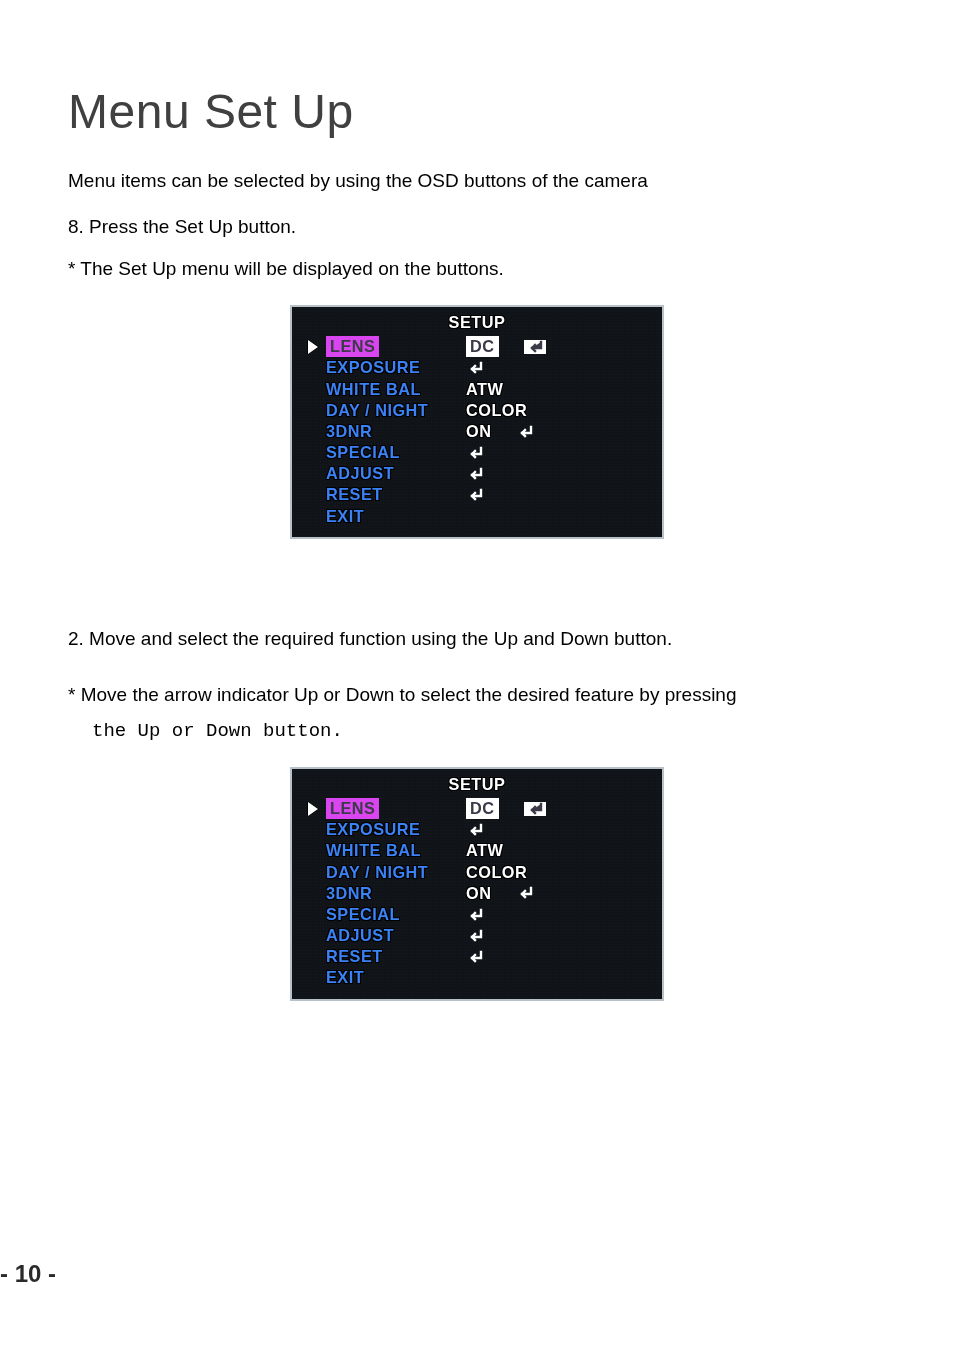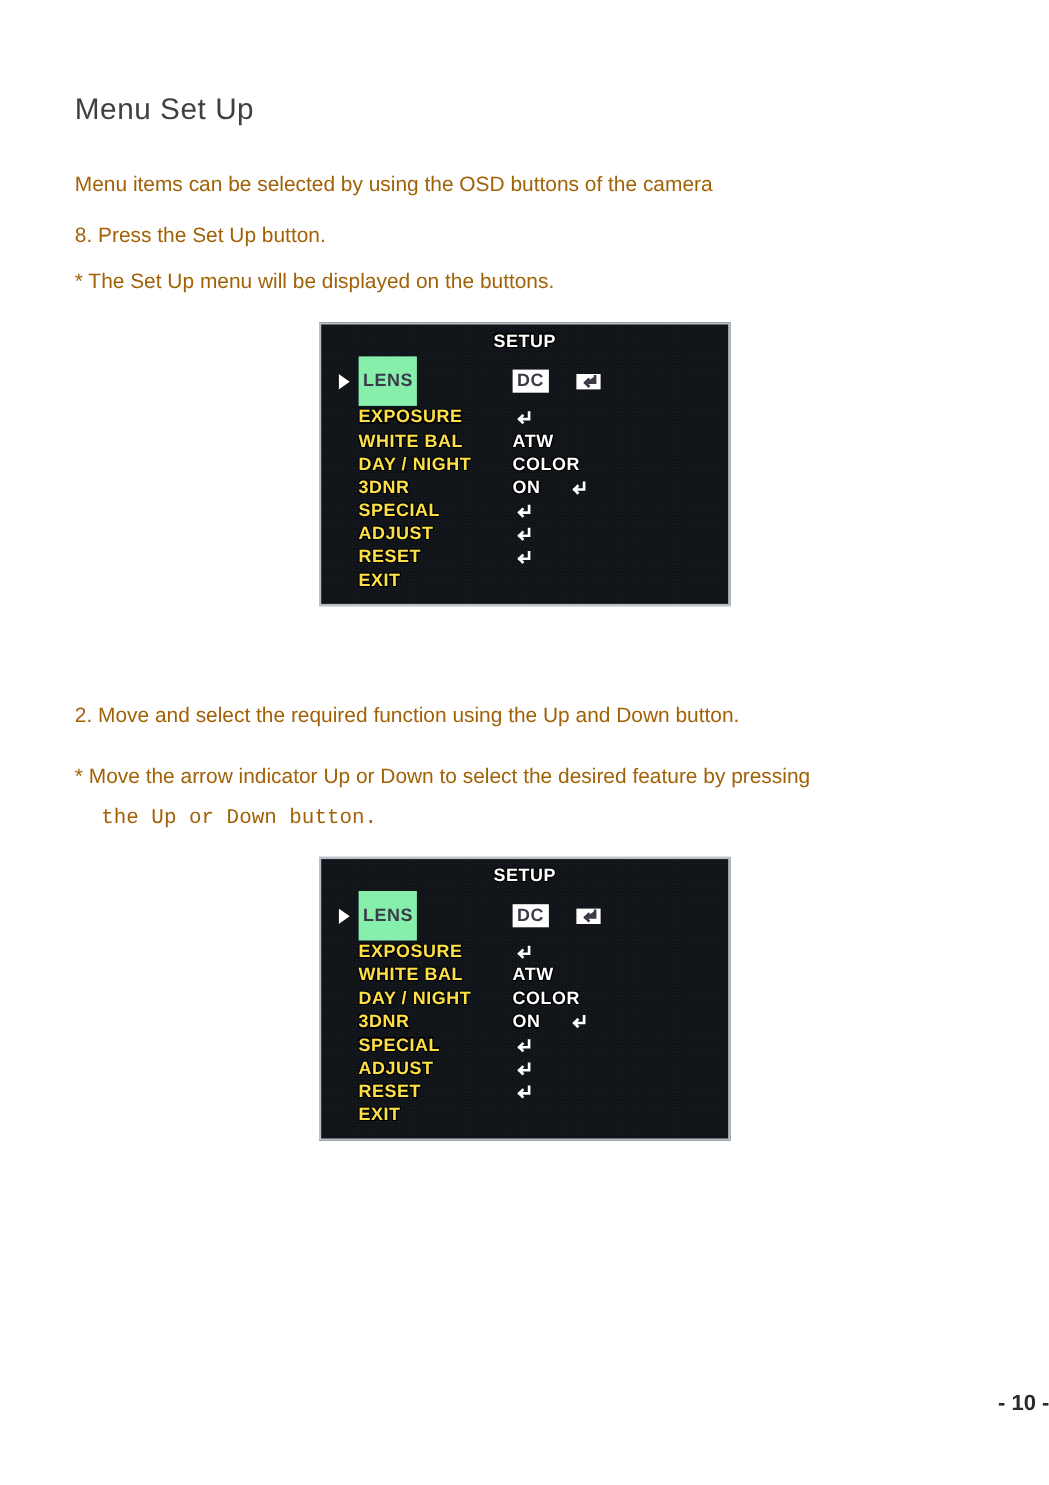--- a/index.html
+++ b/index.html
@@ -10,29 +10,29 @@
   body {
     width: 954px;
     height: 1350px;
     background: #ffffff;
     font-family: "Helvetica Neue", Helvetica, Arial, sans-serif;
     color: #3a3a3a;
     position: relative;
     padding: 84px 68px 0 68px;
   }
   .page-title {
-    font-size: 27px;
+    font-size: 48px;
     font-weight: 400;
     color: #404040;
-    margin-bottom: 36px;
+    margin-bottom: 24px;
     letter-spacing: 0.5px;
   }
   .body-text {
     font-size: 19px;
-    color: #a16207;
+    color: #000000;
     line-height: 1.9;
     font-weight: 400;
   }
   .indent {
     padding-left: 24px;
     font-family: Liberation Mono, monospace;
   }
   .osd-screenshot {
     margin: 18px auto 10px auto;
     width: 374px;
@@ -70,29 +70,29 @@
     left: 10px;
     width: 0;
     height: 0;
     border-left: 10px solid #ffffff;
     border-top: 7px solid transparent;
     border-bottom: 7px solid transparent;
     filter: drop-shadow(1px 0 0 #000) drop-shadow(-1px 0 0 #000);
   }
   .osd-label {
     flex: 0 0 140px;
-    color: #fde047;
+    color: #3b82f6;
     font-weight: 800;
     text-shadow: 1px 1px 0 #000, -1px -1px 0 #000, 1px -1px 0 #000, -1px 1px 0 #000;
   }
   .osd-label.selected {
     color: #3a3a48;
-    background: #86efac;
+    background: #d946ef;
     text-shadow: none;
-    padding: 12px 4px;
+    padding: 0 4px;
     flex: 0 0 auto;
     margin-right: 12px;
   }
   .osd-row.sel .osd-label-wrap {
     flex: 0 0 140px;
     display: flex;
   }
   .osd-value {
     color: #ffffff;
     font-weight: 800;
@@ -114,22 +114,22 @@
     fill: #3a3a48;
   }
   .section-gap {
     height: 72px;
   }
   .footer {
     position: absolute;
     bottom: 62px;
     left: 0;
     right: 0;
-    text-align: right;
-    font-size: 20px;
+    text-align: left;
+    font-size: 24px;
     font-weight: 700;
     color: #2a2a2a;
   }
 </style>
 </head>
 <body>
 
 <h1 class="page-title">Menu Set Up</h1>
 
 <p class="body-text">Menu items can be selected by using the OSD buttons of the camera</p>

